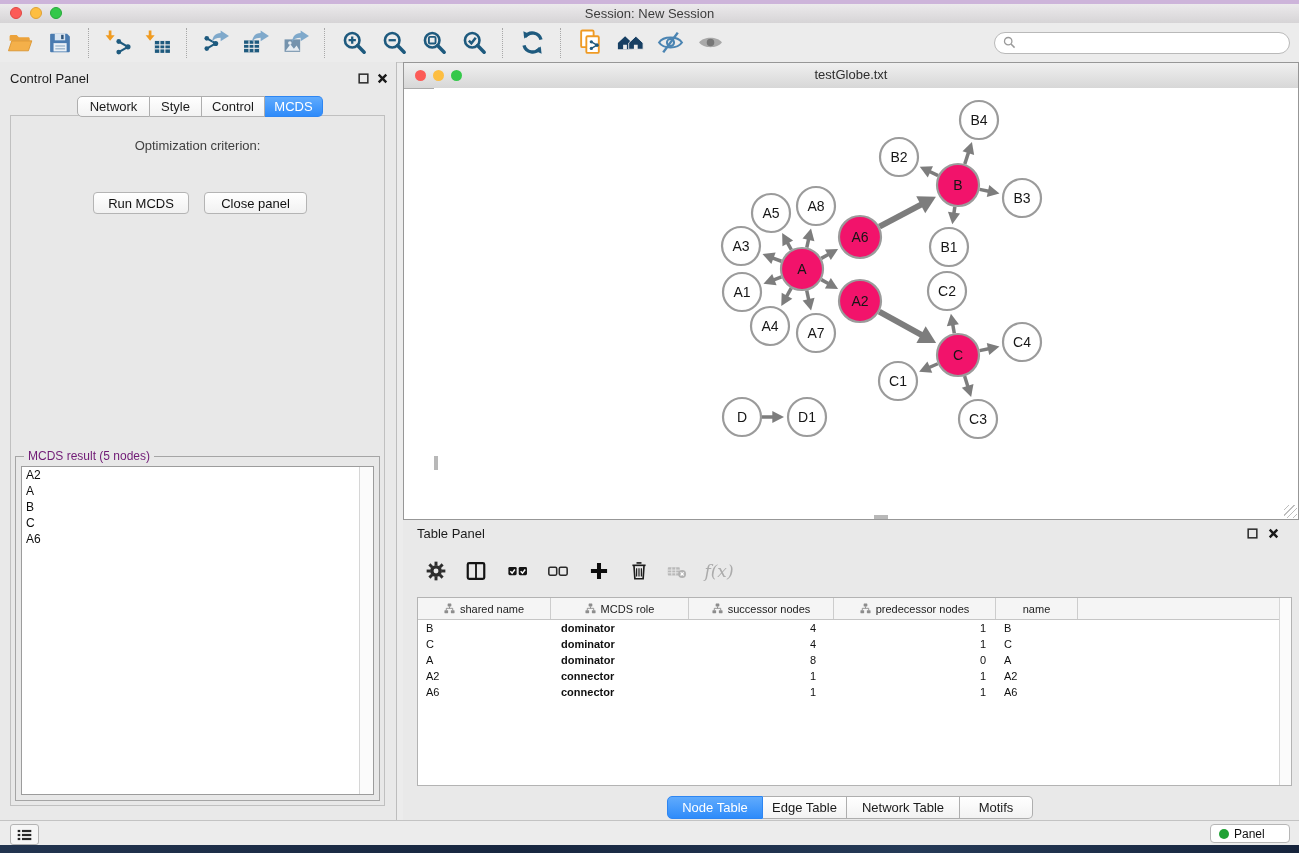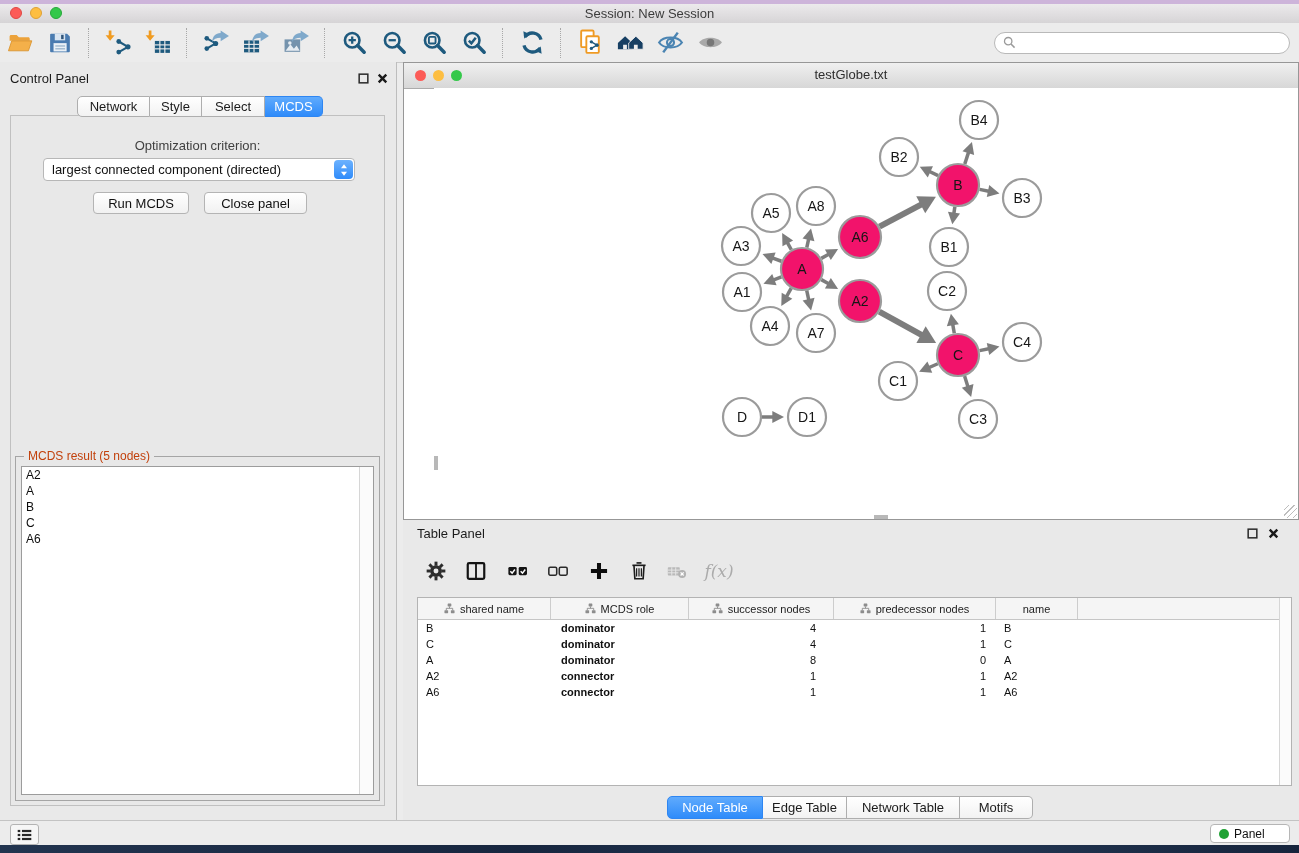--- a/index.html
+++ b/index.html
@@ -57,21 +57,21 @@
   #opt-select .stepper{width:19px;height:19px;margin-right:1px;border-radius:4px;
     background:linear-gradient(#6db2fe,#2e8bfa);display:flex;align-items:center;justify-content:center;}
   .cp-btn{position:absolute;top:76px;height:22px;background:linear-gradient(#ffffff,#f1f1f1);
     border:1px solid #b4b4b4;border-radius:4px;font-size:13px;color:#111;
     display:flex;align-items:center;justify-content:center;cursor:pointer;box-sizing:border-box;}
   #run-btn{left:82px;width:96px;}
   #closep-btn{left:193px;width:103px;}
   #mcds-box{position:absolute;left:4px;top:340px;width:365px;height:345px;
     border:1px solid #a5a5a5;box-sizing:border-box;}
   #mcds-legend{position:absolute;left:8px;top:-8px;background:#e8e8e8;padding:0 4px;
-    font-size:12px;color:#c2410c;}
+    font-size:12px;color:#701a75;}
   #mcds-list{position:absolute;left:5px;top:9px;right:5px;bottom:5px;background:#fff;
     border:1px solid #9c9c9c;overflow:hidden;}
   #mcds-list .item{font-size:12px;color:#0d0d0d;height:16px;line-height:16px;padding-left:4px;}
   #mcds-scroll{position:absolute;right:0;top:0;bottom:0;width:13px;background:#fbfbfb;
     border-left:1px solid #d6d6d6;}
 
   
   #net-window{left:403px;top:62px;width:896px;height:458px;background:#fff;
     border:1px solid #979797;box-sizing:border-box;padding-left:16px;}
   #net-titlebar{position:absolute;left:0;top:0;right:0;height:25px;
@@ -346,36 +346,27 @@
     </div>
     <div class="panel-close" style="left:376px;top:9px;">
       <svg viewBox="0 0 12 12">
           <path d="M2.5 2.5l7 7M9.5 2.5l-7 7" stroke="#1a1a1a" stroke-width="2.2"></path>
         </svg>
     </div>
 
     <div id="cp-tabs">
       <div class="seg first" style="width:73px">Network</div>
       <div class="seg" style="width:52px">Style</div>
-      <div class="seg" style="width:63px">Select</div>
+      <div class="seg" style="width:63px">Control</div>
       <div class="seg last active" style="width:58px">MCDS</div>
     </div>
 
     <div id="cp-content">
       <div id="opt-label">Optimization criterion:</div>
 
-      <div id="opt-select">
-        <div class="sel-text">largest connected component (directed)</div>
-        <div class="stepper">
-          <svg viewBox="0 0 10 16" width="10" height="16">
-            <path d="M5 2.2l3 4H2z" fill="#fff"></path>
-              <path d="M5 13.8l-3-4h6z" fill="#fff"></path>
-          </svg>
-        </div>
-      </div>
 
       <div class="cp-btn" id="run-btn">Run MCDS</div>
       <div class="cp-btn" id="closep-btn">Close panel</div>
 
       <div id="mcds-box">
         <div id="mcds-legend">MCDS result (5 nodes)</div>
         <div id="mcds-list">
           <div class="item">A2</div>
           <div class="item">A</div>
           <div class="item">B</div>

